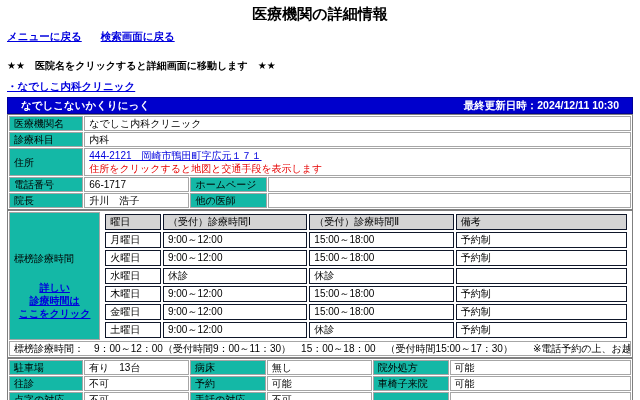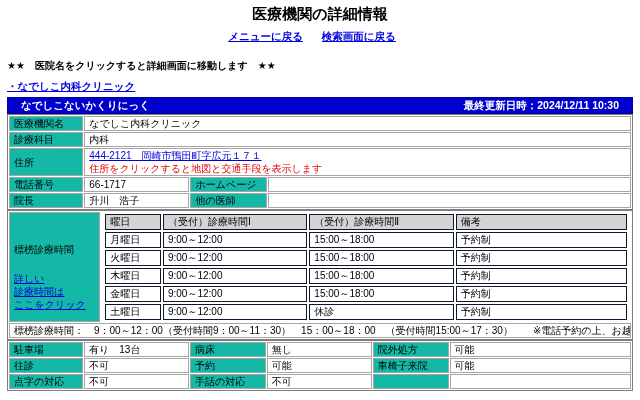--- a/index.html
+++ b/index.html
@@ -4,42 +4,42 @@
 <style>
   * { margin:0; padding:0; box-sizing:border-box; }
   html,body { width:640px; height:400px; overflow:hidden; background:#ffffff;
     font-family:"Liberation Sans","DejaVu Sans",sans-serif; color:#000; font-size:10px; }
   .page { padding:3px 7px 0 7px; }
 
   .title { text-align:center; font-size:15px; font-weight:bold; margin-top:2px; }
 
   a, .link { color:#0000dd; text-decoration:underline; cursor:pointer; }
 
-  .nav-links { margin-top:6px; font-size:10.5px; font-weight:bold;text-align:center; }
+  .nav-links { margin-top:6px; font-size:10.5px; font-weight:bold; }
   .nav-links .link { margin-right:16px; }
 
   .notice { text-align:left; font-size:10px; font-weight:bold; margin-top:15px; }
 
   .clinic-link { display:inline-block; font-size:10.5px; font-weight:bold; margin-top:7px; }
 
   .banner { margin-top:3px; background:#0000cc; border:1px solid #000099; color:#fff;
     font-weight:bold; font-size:10.5px; display:flex; justify-content:space-between;
     align-items:center; padding:2px 13px; height:17px; }
 
   table.grid { width:100%; border-collapse:separate; border-spacing:1px;
     border:1px solid #7f7f7f; background:#fff; table-layout:fixed; }
   table.grid td { border:1px solid #a6a6a6; padding:1px 4px; line-height:11px;
     vertical-align:middle; overflow:hidden; white-space:nowrap; }
   td.lbl { background:#14b8a6; }
   td.wrap { white-space:normal; }
 
   .addr-note { color:#e60000; margin-top:2px; }
 
   .sched-lbl { vertical-align:top; padding-top:22px !important; }
-  .sched-link { margin-top:17px; font-weight:normal; }
+  .sched-link { margin-top:17px; font-weight:bold;text-align:center; }
   .sched-link div { line-height:13px; }
 
   table.sched { width:100%; border-collapse:separate; border-spacing:2px; table-layout:fixed; }
   table.sched td { border:1px solid #0f172a; padding:1px 4px; line-height:12px;
     overflow:hidden; white-space:nowrap; }
   table.sched td.hdr { background:#d4d4d4; }
 
   .summary { line-height:12px; }
 
   .spacer { height:18px; }
@@ -141,20 +141,26 @@
             <td>15:00～18:00</td>
             <td>予約制</td>
           </tr>
           <tr>
             <td>火曜日</td>
             <td>9:00～12:00</td>
             <td>15:00～18:00</td>
             <td>予約制</td>
           </tr>
           <tr>
+            <td>水曜日</td>
+            <td>休診</td>
+            <td>休診</td>
+            <td></td>
+          </tr>
+          <tr>
             <td>木曜日</td>
             <td>9:00～12:00</td>
             <td>15:00～18:00</td>
             <td>予約制</td>
           </tr>
           <tr>
             <td>金曜日</td>
             <td>9:00～12:00</td>
             <td>15:00～18:00</td>
             <td>予約制</td>

